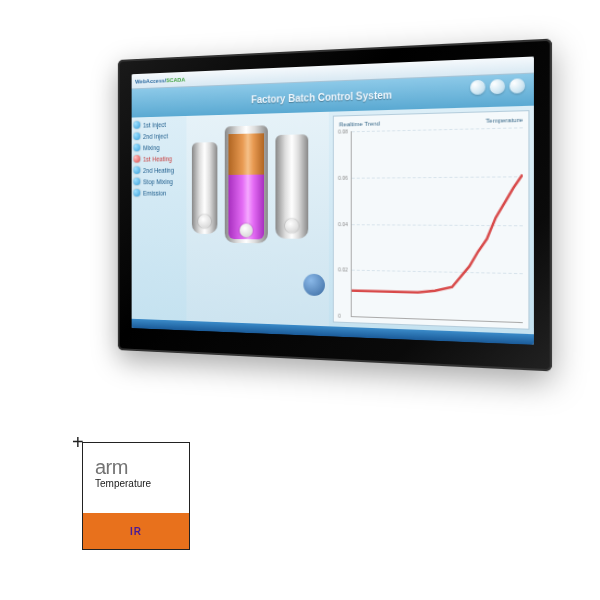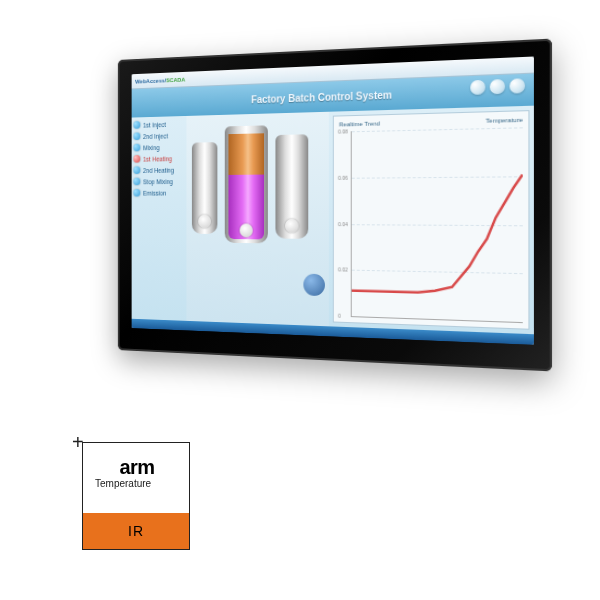--- a/index.html
+++ b/index.html
@@ -257,42 +257,41 @@
   }
   .badge-top {
     flex: 1.4;
     padding: 14px 10px 4px 12px;
     display: flex;
     flex-direction: column;
     justify-content: flex-start;
   }
   .arm-word {
     font-size: 20px;
-    font-weight: 700;
-    color: #000000;
+    font-weight: 400;
+    color: #737373;
     line-height: 1;
     letter-spacing: -0.5px;
-    text-align: center;
   }
   .sr-word {
     font-size: 10px;
     color: #1a1a1a;
     margin-top: 1px;
   }
   .badge-bottom {
     flex: 0.95;
     background: #e8711c;
     display: flex;
     align-items: center;
     justify-content: center;
   }
   .ir-word {
-    font-size: 14px;
-    color: #000000;
-    font-weight: 400;
+    font-size: 10px;
+    color: #4c1d95;
+    font-weight: 700;
     letter-spacing: 1px;
   }
   .plus-corner {
     position: absolute;
     left: 2px;
     top: 2px;
     font-size: 20px;
     color: #222;
     font-weight: 300;
     line-height: 1;

